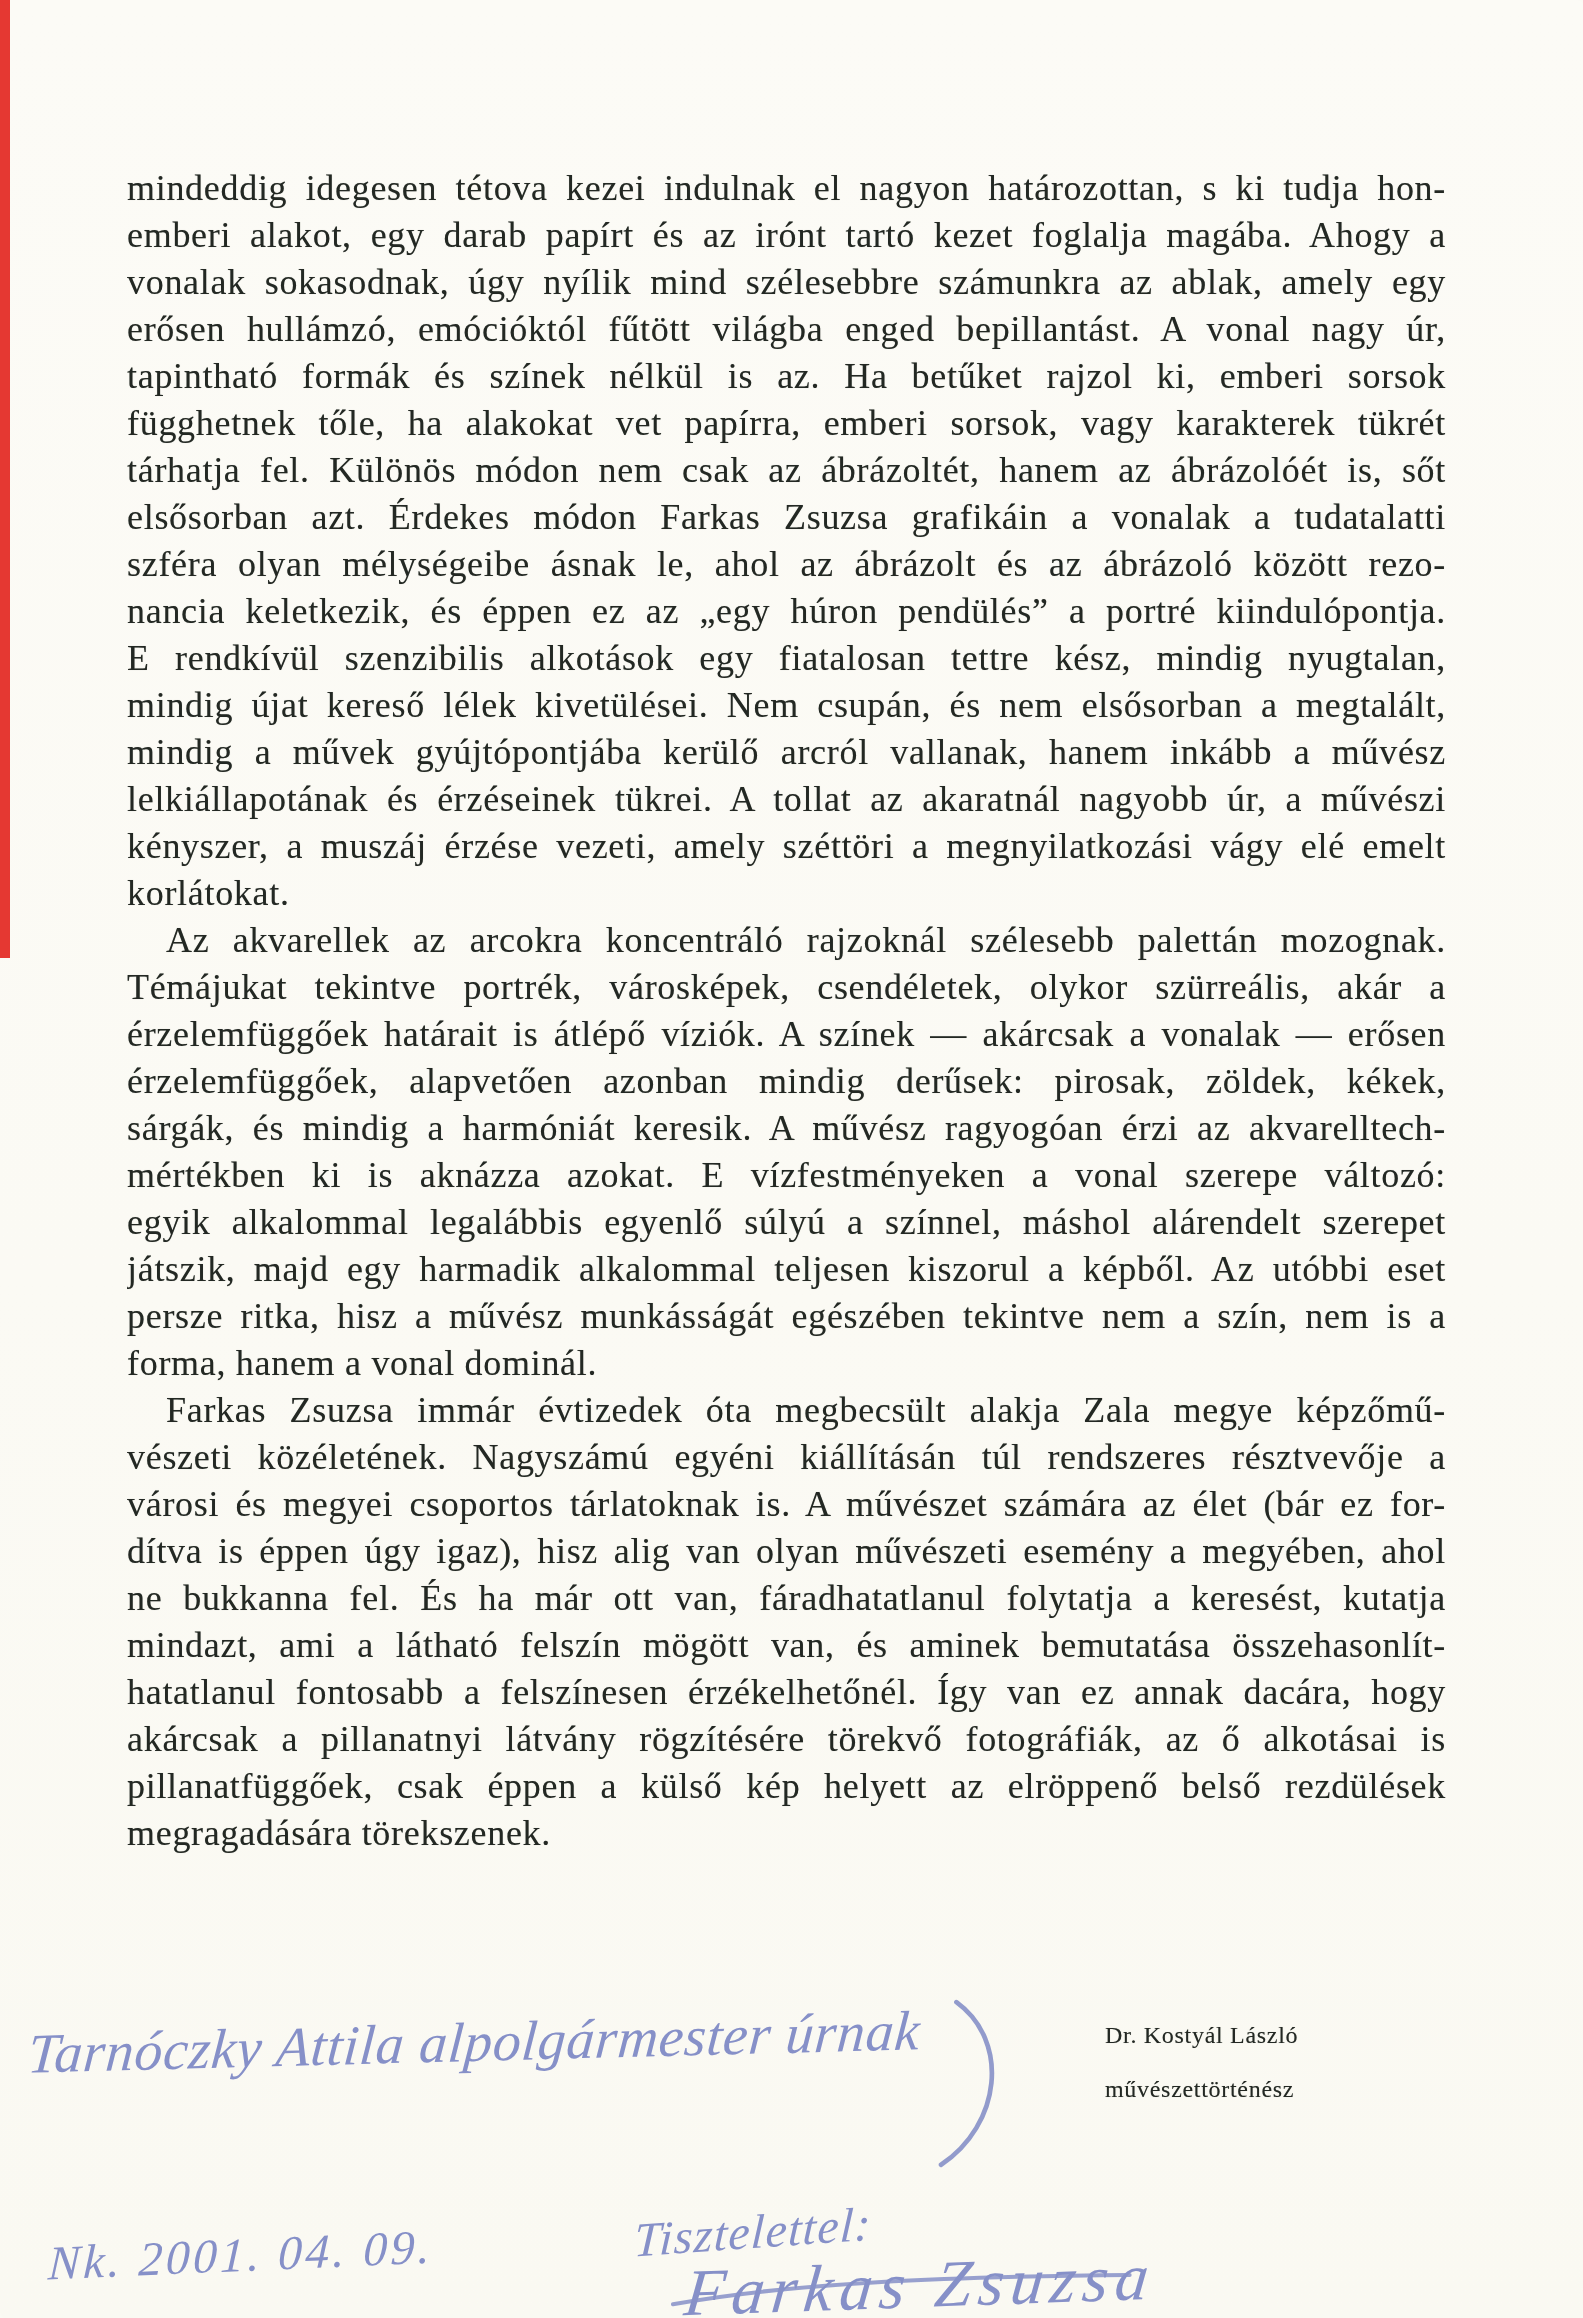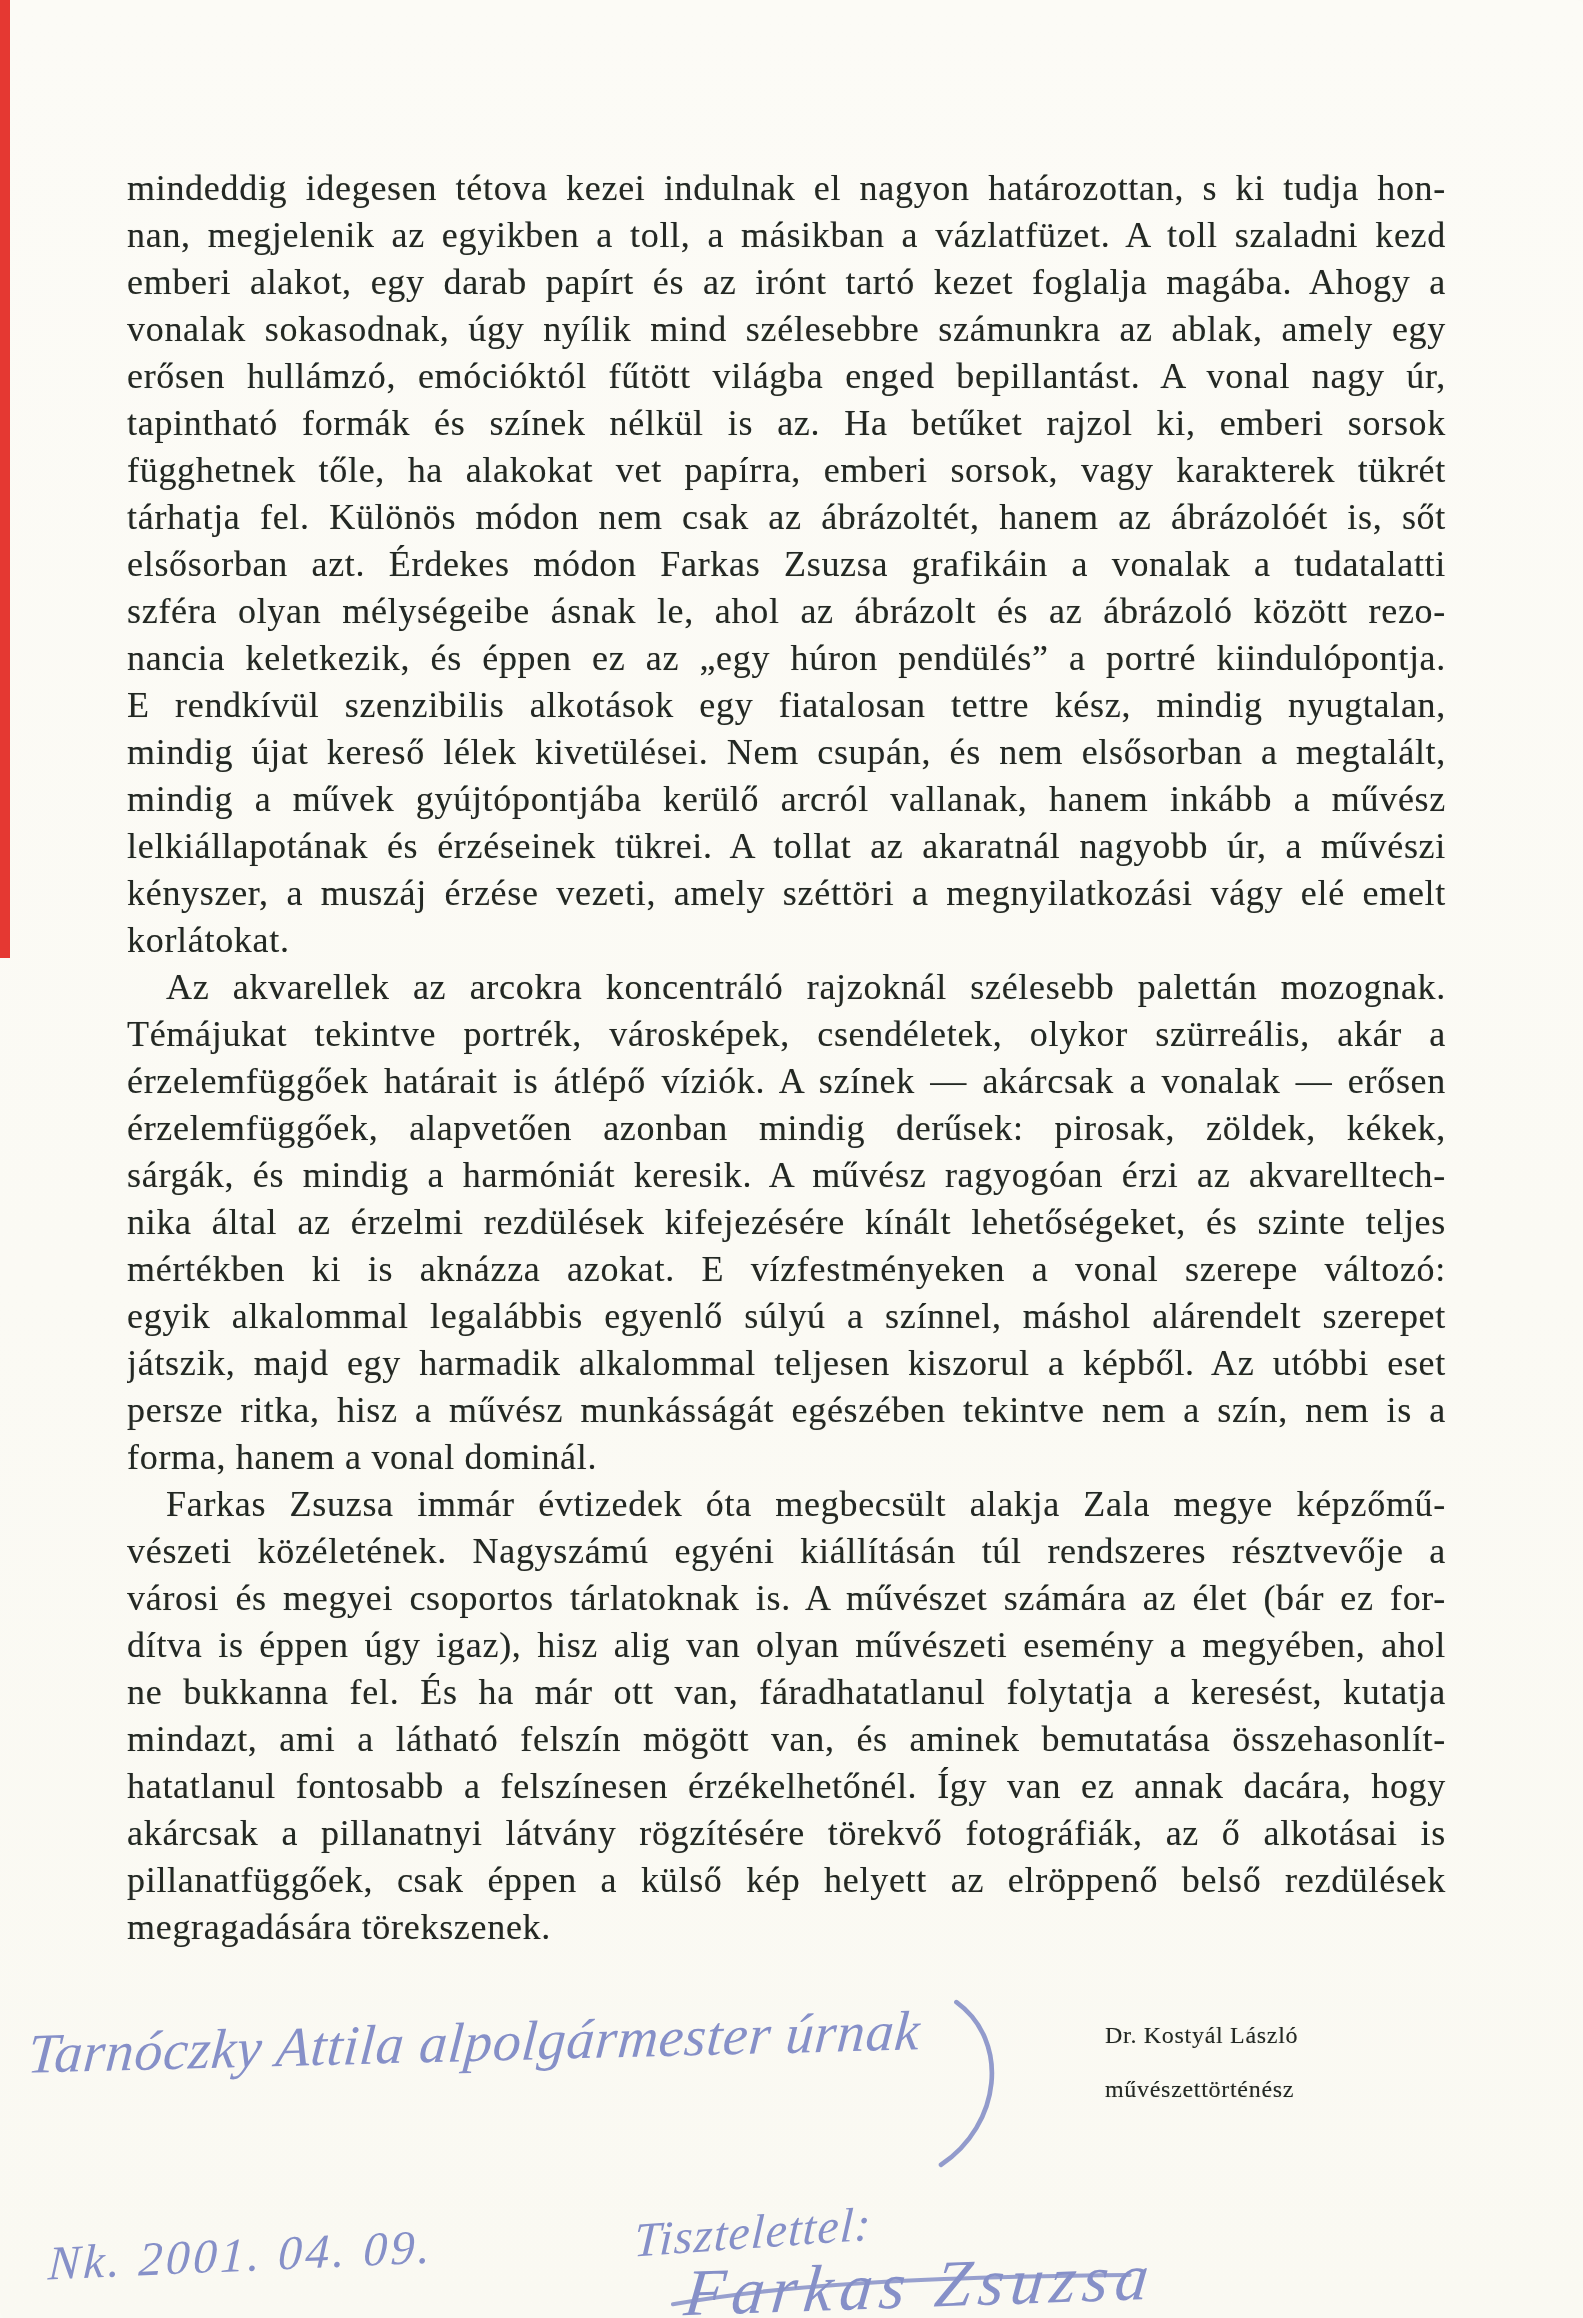--- a/index.html
+++ b/index.html
@@ -70,21 +70,20 @@
 </head>
 <body>
 
 <div class="page">
 
   <div class="red-stripe"></div>
 
   <div class="body-text">
       <div class="paragraph">
         <div class="text-line">mindeddig idegesen tétova kezei indulnak el nagyon határozottan, s ki tudja hon-</div>
-        <div class="text-line">nan, megjelenik az egyikben a toll, a másikban a vázlatfüzet. A toll szaladni kezd</div>
         <div class="text-line">emberi alakot, egy darab papírt és az irónt tartó kezet foglalja magába. Ahogy a</div>
         <div class="text-line">vonalak sokasodnak, úgy nyílik mind szélesebbre számunkra az ablak, amely egy</div>
         <div class="text-line">erősen hullámzó, emócióktól fűtött világba enged bepillantást. A vonal nagy úr,</div>
         <div class="text-line">tapintható formák és színek nélkül is az. Ha betűket rajzol ki, emberi sorsok</div>
         <div class="text-line">függhetnek tőle, ha alakokat vet papírra, emberi sorsok, vagy karakterek tükrét</div>
         <div class="text-line">tárhatja fel. Különös módon nem csak az ábrázoltét, hanem az ábrázolóét is, sőt</div>
         <div class="text-line">elsősorban azt. Érdekes módon Farkas Zsuzsa grafikáin a vonalak a tudatalatti</div>
         <div class="text-line">szféra olyan mélységeibe ásnak le, ahol az ábrázolt és az ábrázoló között rezo-</div>
         <div class="text-line">nancia keletkezik, és éppen ez az „egy húron pendülés” a portré kiindulópontja.</div>
         <div class="text-line">E rendkívül szenzibilis alkotások egy fiatalosan tettre kész, mindig nyugtalan,</div>
@@ -93,21 +92,20 @@
         <div class="text-line">lelkiállapotának és érzéseinek tükrei. A tollat az akaratnál nagyobb úr, a művészi</div>
         <div class="text-line">kényszer, a muszáj érzése vezeti, amely széttöri a megnyilatkozási vágy elé emelt</div>
         <div class="text-line para-end">korlátokat.</div>
       </div>
       <div class="paragraph">
         <div class="text-line indent">Az akvarellek az arcokra koncentráló rajzoknál szélesebb palettán mozognak.</div>
         <div class="text-line">Témájukat tekintve portrék, városképek, csendéletek, olykor szürreális, akár a</div>
         <div class="text-line">érzelemfüggőek határait is átlépő víziók. A színek — akárcsak a vonalak — erősen</div>
         <div class="text-line">érzelemfüggőek, alapvetően azonban mindig derűsek: pirosak, zöldek, kékek,</div>
         <div class="text-line">sárgák, és mindig a harmóniát keresik. A művész ragyogóan érzi az akvarelltech-</div>
-        <div class="text-line">nika által az érzelmi rezdülések kifejezésére kínált lehetőségeket, és szinte teljes</div>
         <div class="text-line">mértékben ki is aknázza azokat. E vízfestményeken a vonal szerepe változó:</div>
         <div class="text-line">egyik alkalommal legalábbis egyenlő súlyú a színnel, máshol alárendelt szerepet</div>
         <div class="text-line">játszik, majd egy harmadik alkalommal teljesen kiszorul a képből. Az utóbbi eset</div>
         <div class="text-line">persze ritka, hisz a művész munkásságát egészében tekintve nem a szín, nem is a</div>
         <div class="text-line para-end">forma, hanem a vonal dominál.</div>
       </div>
       <div class="paragraph">
         <div class="text-line indent">Farkas Zsuzsa immár évtizedek óta megbecsült alakja Zala megye képzőmű-</div>
         <div class="text-line">vészeti közéletének. Nagyszámú egyéni kiállításán túl rendszeres résztvevője a</div>
         <div class="text-line">városi és megyei csoportos tárlatoknak is. A művészet számára az élet (bár ez for-</div>

